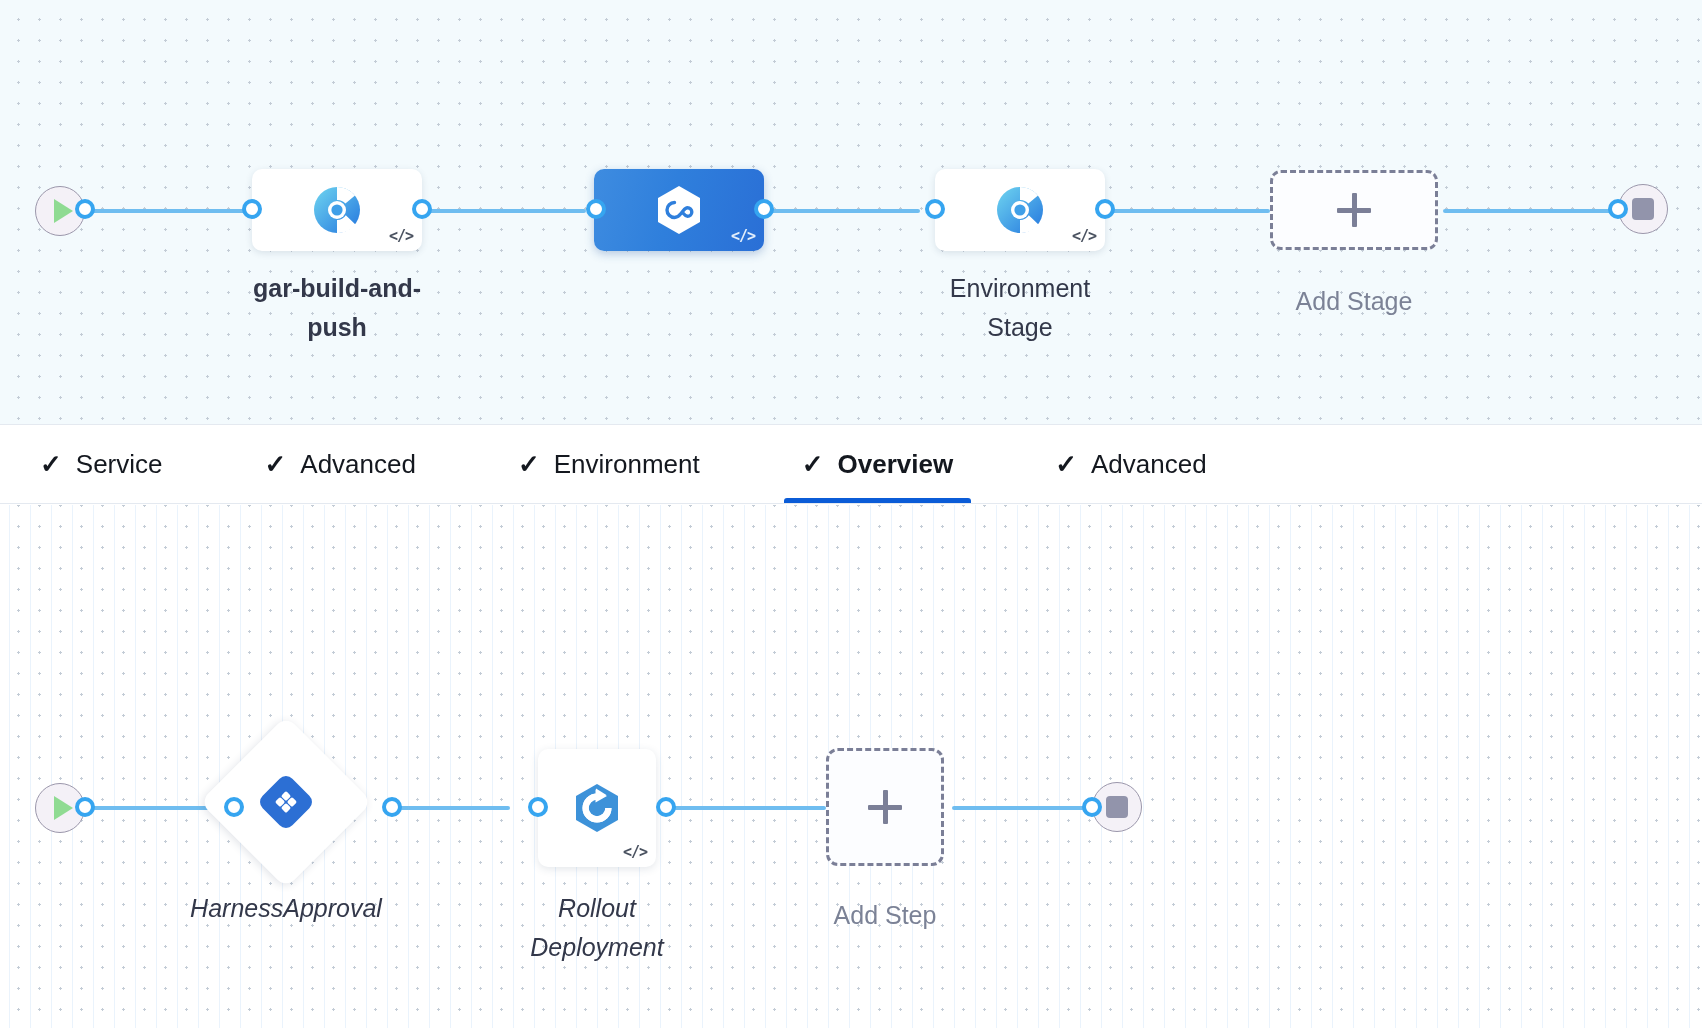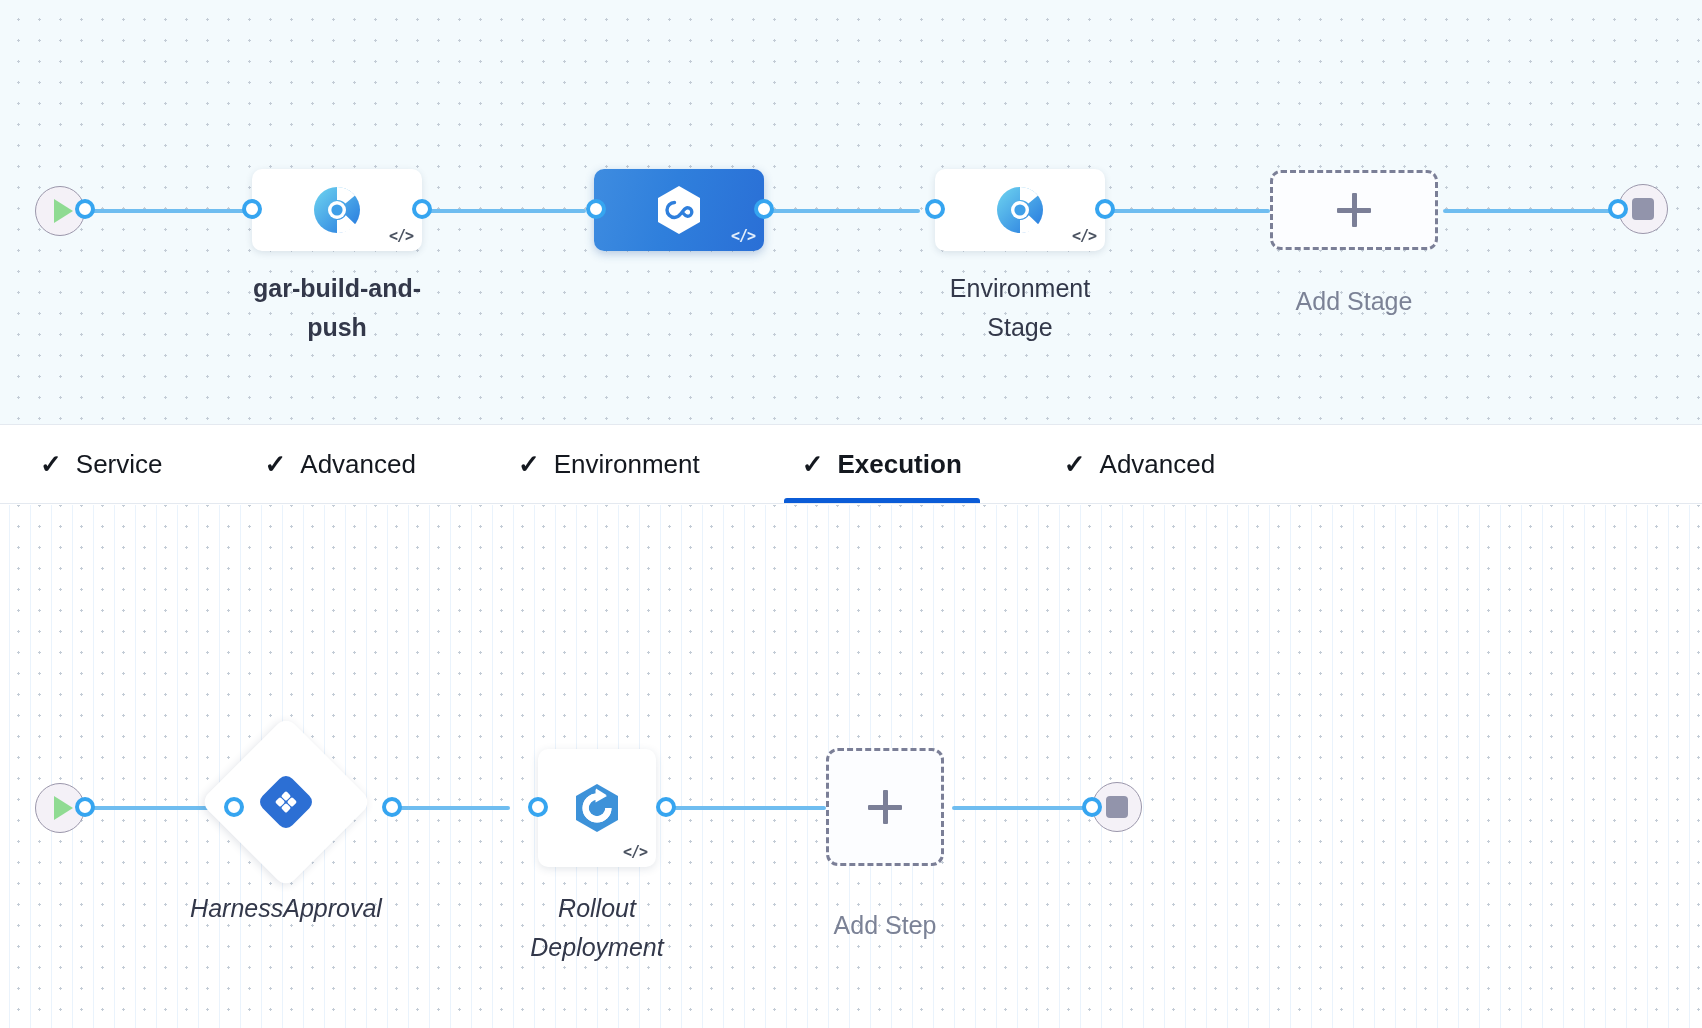--- a/index.html
+++ b/index.html
@@ -290,21 +290,21 @@
     <div class="tab">
       <span class="check">✓</span>
       <span>Advanced</span>
     </div>
     <div class="tab">
       <span class="check">✓</span>
       <span>Environment</span>
     </div>
     <div class="tab active">
       <span class="check">✓</span>
-      <span>Execution</span>
+      <span>Overview</span>
     </div>
     <div class="tab">
       <span class="check">✓</span>
       <span>Advanced</span>
     </div>
   </div>
 
   <div class="exec-canvas">
 
     <div class="edge" style="left:84px;  top:301px; width:150px;"></div>
@@ -349,21 +349,21 @@
       </div>
       <div class="node-label" style="top:140px; left:59px; width:190px;font-style:italic;">Rollout Deployment</div>
     </div>
     <div class="port" style="left:528px; top:292px;"></div>
     <div class="port" style="left:656px; top:292px;"></div>
 
     <div class="node-wrap" style="left:826px; top:243px;">
       <div class="add-box square">
         <span class="plus"></span>
       </div>
-      <div class="node-label muted" style="top:146px; left:59px; width:200px;">Add Step</div>
+      <div class="node-label muted" style="top:136px; left:59px; width:200px;">Add Step</div>
     </div>
 
     <div class="port" style="left:1082px; top:292px;"></div>
     <div class="terminal" style="left:1092px; top:277px;">
       <div class="stop-sq"></div>
     </div>
   </div>
 </div>
 
 </body></html>

